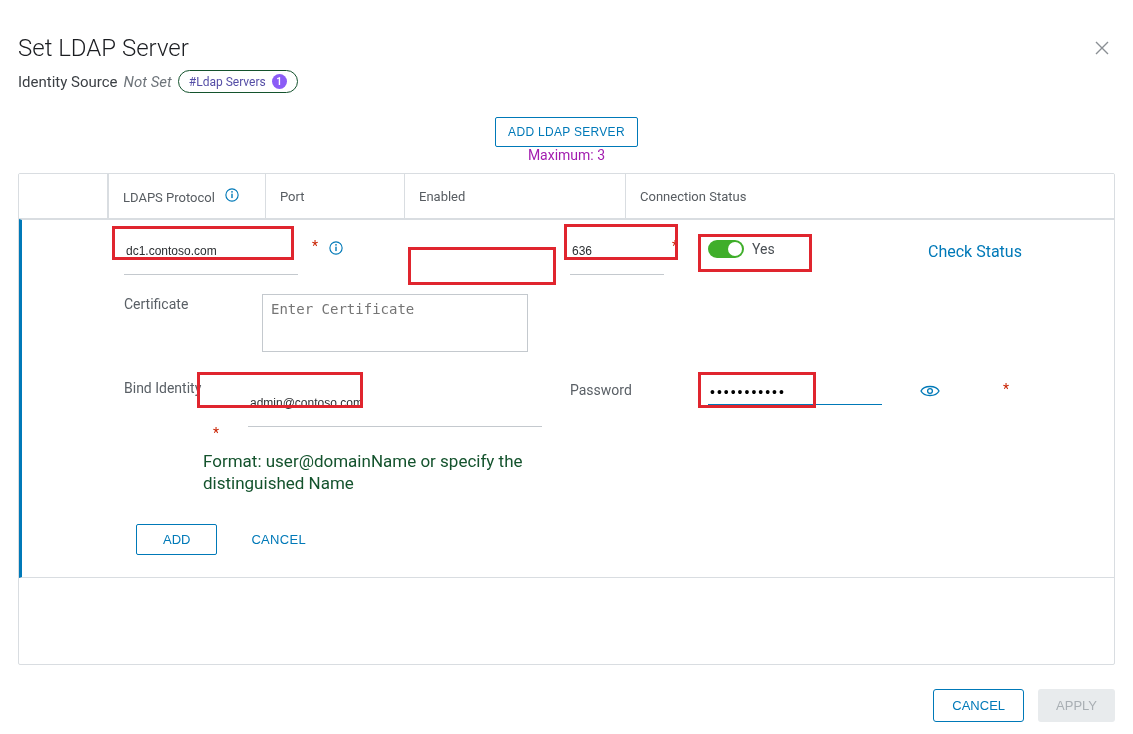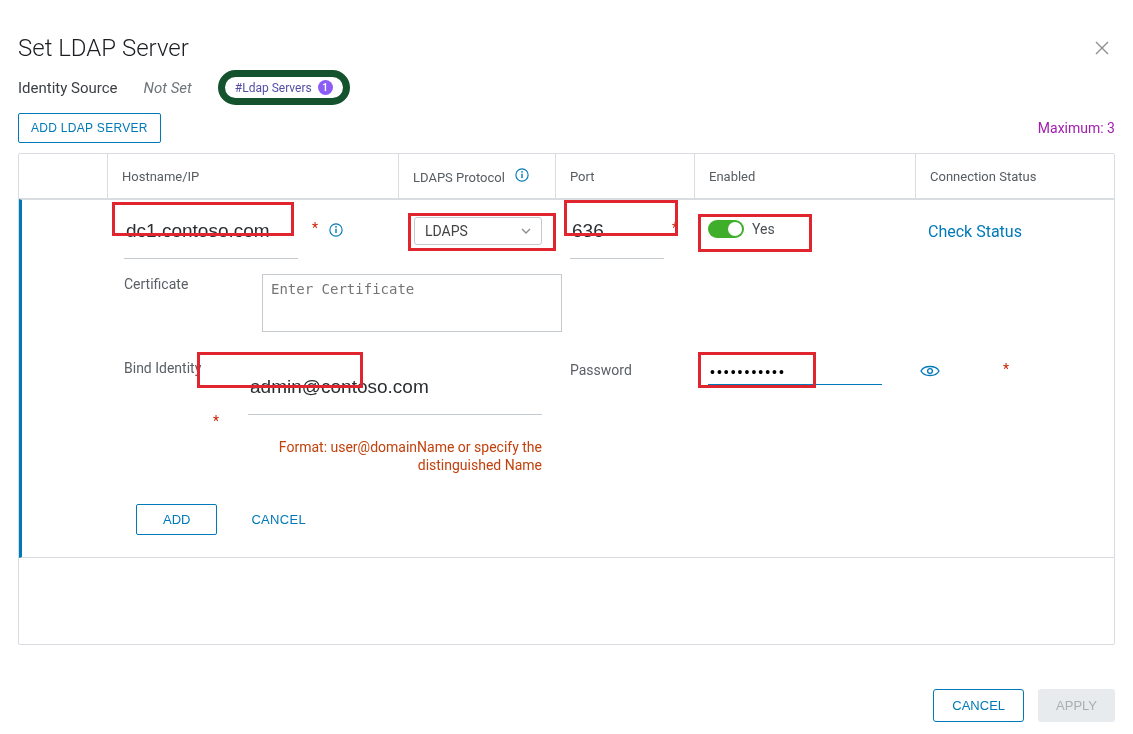--- a/index.html
+++ b/index.html
@@ -5,25 +5,25 @@
   :root{
     --text:#1b1d21;--muted:#5a6066;--muted2:#6f757b;--blue:#0079B8;--blue-hover:#1283c2;
     --border:#d9dde1;--border2:#c4c9ce;--bg:#ffffff;--pill-purple:#8b5cf6;--highlight:#e0252e;
     --green:#3fae2a;--grey:#b0b6bb;
     font-family: -apple-system,BlinkMacSystemFont,"Segoe UI",Roboto,"Helvetica Neue",Arial,sans-serif;
   }
   html,body{margin:0;padding:0;background:#fff;color:var(--text);}
   .dialog{width:1133px;height:734px;position:relative;box-sizing:border-box;padding:22px 18px 0 18px;}
   .close{position:absolute;top:40px;right:24px;color:#8a8f94;font-size:18px;line-height:1;cursor:pointer;}
   h1{font-weight:300;font-size:24px;margin:12px 0 8px 0;color:#1b1d21;}
-  .identity-line{display:flex;align-items:center;gap:26px;font-size:15px;color:#3b3f44;margin-bottom:8px;}
+  .identity-line{display:flex;align-items:center;gap:6px;font-size:15px;color:#3b3f44;margin-bottom:24px;}
   .identity-line .notset{color:#6f757b;font-style:italic;font-weight:400;}
-  .tag{display:inline-flex;align-items:center;gap:6px;border:7px solid #14532d;border-radius:999px;padding:3px 10px;font-size:12px;color:#544da6;}
+  .tag{display:inline-flex;align-items:center;gap:6px;border:1px solid #14532d;border-radius:999px;padding:3px 10px;font-size:12px;color:#544da6;}
   .tag .badge{display:inline-flex;align-items:center;justify-content:center;width:15px;height:15px;border-radius:999px;background:var(--pill-purple);color:#fff;font-size:10px;font-weight:600;}
-  .toolbar{display:flex;align-items:center;justify-content:space-between;margin-bottom:10px;}
+  .toolbar{display:flex;align-items:center;justify-content:space-between;margin-bottom:10px;flex-direction:column;}
   .btn-outline{border:1px solid var(--blue);color:var(--blue);background:#fff;border-radius:2px;padding:7px 12px;font-size:12px;letter-spacing:.3px;cursor:pointer;}
   .maxline{color:#a21caf;font-size:14px;}
 
   .table-shell{border:1px solid var(--border);border-radius:2px;overflow:hidden;height:490px;display:flex;flex-direction:column;}
   .thead{display:flex;align-items:center;height:44px;border-bottom:1px solid var(--border);font-size:13px;color:#575c61;font-weight:400;background:#fff;}
   .vdiv{width:1px;background:var(--border);align-self:stretch;}
   .th,.td{box-sizing:border-box;padding:0 14px;}
   .c-handle{width:88px;}
   .c-host{width:290px;}
   .c-proto{width:156px;}
@@ -34,37 +34,37 @@
   .info-icon{display:inline-flex;width:16px;height:16px;align-items:center;justify-content:center;color:var(--blue);margin-left:6px;}
   .info-icon svg{display:block;}
 
   .edit-row{display:flex;padding:0;border-left:3px solid var(--blue);border-top:1px solid var(--border);border-bottom:1px solid var(--border);margin-top:0;}
   .edit-inner{flex:1;}
   .row1{display:flex;align-items:center;height:62px;}
   .row2,.row3,.row4{display:flex;align-items:flex-start;padding:12px 0;}
   .row4{padding:18px 0 22px 12px;}
 
   .field{position:relative;}
-  .input{border:none;border-bottom:1px solid var(--border2);font-size:19px;padding:16px 2px;width:170px;outline:none;background:transparent;color:#2b2e31;}
+  .input{border:none;border-bottom:1px solid var(--border2);font-size:12px;padding:16px 2px;width:170px;outline:none;background:transparent;color:#2b2e31;}
   .req{color:#c92100;margin-left:10px;font-size:14px;position:relative;top:-4px;}
   .select{display:flex;align-items:center;justify-content:space-between;border:1px solid var(--border2);border-radius:3px;height:28px;padding:0 10px;width:128px;font-size:14px;color:#444;box-sizing:border-box;}
   .select .caret{color:#8a8f94;}
   .port-input{width:90px;}
 
   .toggle{display:inline-flex;align-items:center;gap:8px;font-size:14px;color:#4a4f54;}
   .toggle .track{width:36px;height:18px;border-radius:999px;background:var(--green);position:relative;}
   .toggle .track.off{background:#d0d4d8;}
   .toggle .thumb{width:14px;height:14px;border-radius:50%;background:#fff;position:absolute;top:2px;right:2px;}
   .toggle .track.off .thumb{left:2px;right:auto;}
 
   .link{color:var(--blue);font-size:16px;cursor:pointer;}
   .label{font-size:14px;color:#5a6066;width:138px;display:inline-block;}
 
-  .textarea{border:1px solid var(--border2);width:300px;height:58px;padding:6px 8px;font-size:14px;color:#777;resize:none;outline:none;box-sizing:border-box;}
-  .hint{font-size:14px;color:#c2410c;margin-top:4px;line-height:1.3;text-align:right;}
+  .textarea{border:1px solid var(--border2);width:266px;height:58px;padding:6px 8px;font-size:14px;color:#777;resize:none;outline:none;box-sizing:border-box;}
+  .hint{font-size:17px;color:#14532d;margin-top:4px;line-height:1.3;}
   .bind-input{width:290px;margin-left:45px;}
   .pw-wrap{display:flex;align-items:center;gap:8px;}
   .pw-input{border:none;border-bottom:1px solid var(--blue);width:170px;font-size:14px;padding:4px 2px;outline:none;letter-spacing:2px;}
   .eye{color:var(--blue);cursor:pointer;margin-left:30px;}
   .btn-primary-outline{border:1px solid var(--blue);color:var(--blue);background:#fff;border-radius:2px;padding:7px 26px;font-size:13px;cursor:pointer;}
   .btn-text{color:var(--blue);font-size:13px;letter-spacing:.3px;background:none;border:none;cursor:pointer;margin-left:24px;}
 
   .hl{position:absolute;border:3px solid var(--highlight);pointer-events:none;}
 
   .footer{position:absolute;left:0;right:0;bottom:12px;display:flex;justify-content:flex-end;gap:14px;padding:0 18px;}
@@ -94,21 +94,20 @@
 
   <div class="toolbar">
     <button class="btn-outline">ADD LDAP SERVER</button>
     <span class="maxline">Maximum: 3</span>
   </div>
 
   <div class="table-shell">
     <div class="thead">
       <div class="th c-handle"></div>
         <div class="vdiv"></div>
-      <div class="th c-host">Hostname/IP</div>
         <div class="vdiv"></div>
       <div class="th c-proto">
         <span>LDAPS Protocol</span>
         <span class="info-icon">
           <svg width="14" height="14" viewBox="0 0 16 16">
               <circle cx="8" cy="8" r="7" fill="none" stroke="currentColor" stroke-width="1.3"></circle>
               <rect x="7.2" y="6.5" width="1.6" height="5" fill="currentColor"></rect>
               <circle cx="8" cy="4.4" r="1" fill="currentColor"></circle>
             </svg>
         </span>
@@ -132,28 +131,20 @@
             <span class="info-icon" style="margin-left:6px;">
               <svg width="14" height="14" viewBox="0 0 16 16">
                   <circle cx="8" cy="8" r="7" fill="none" stroke="currentColor" stroke-width="1.3"></circle>
                   <rect x="7.2" y="6.5" width="1.6" height="5" fill="currentColor"></rect>
                   <circle cx="8" cy="4.4" r="1" fill="currentColor"></circle>
                 </svg>
             </span>
             <div class="hl" style="left:2px;top:-2px;width:176px;height:28px;"></div>
           </div>
           <div class="td c-proto field">
-            <div class="select">
-              <span>LDAPS</span>
-              <span class="caret">
-                <svg width="10" height="10" viewBox="0 0 10 10">
-                    <path d="M1 3 L5 7 L9 3" fill="none" stroke="currentColor" stroke-width="1.4"></path>
-                  </svg>
-              </span>
-            </div>
             <div class="hl" style="left:8px;top:-4px;width:142px;height:32px;"></div>
           </div>
           <div class="td c-port field">
             <input class="input port-input" value="636" style="">
             <span class="req" style="margin-left:4px;">*</span>
             <div class="hl" style="left:8px;top:-4px;width:108px;height:30px;"></div>
           </div>
           <div class="td c-enabled field">
             <span class="toggle">
               <span class="track">

